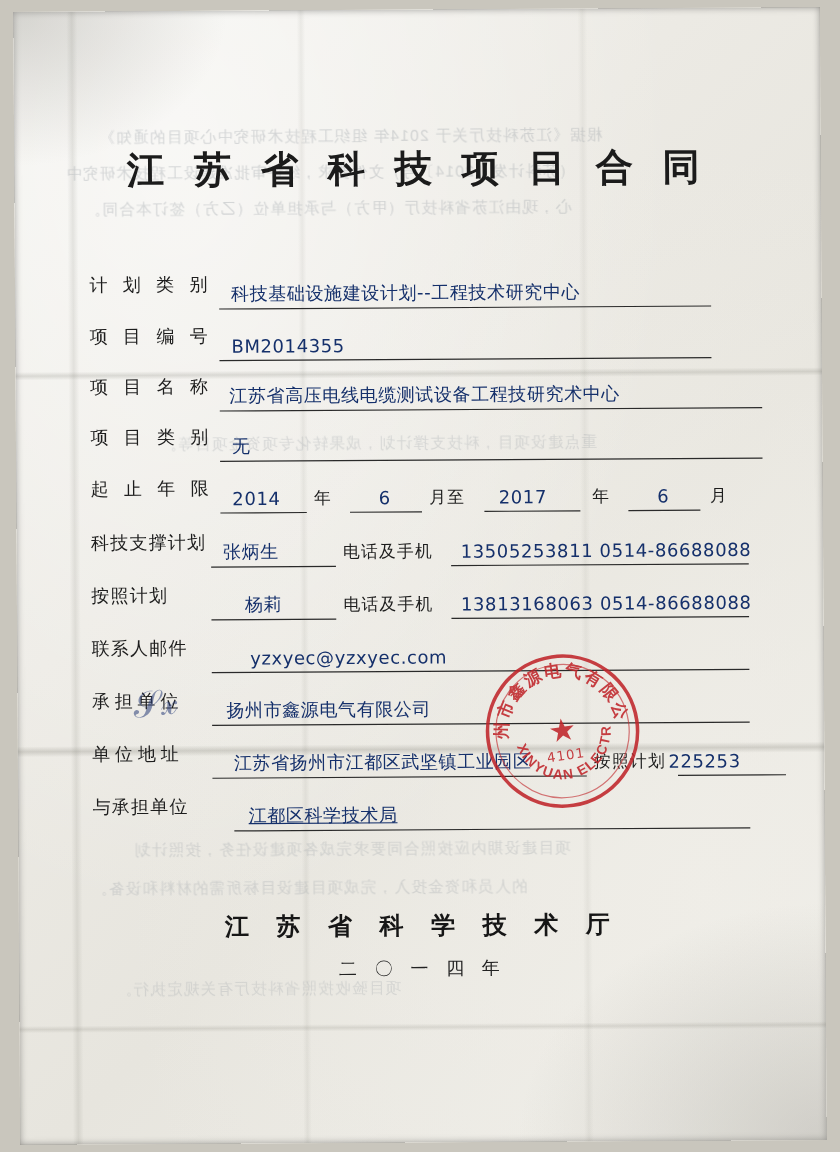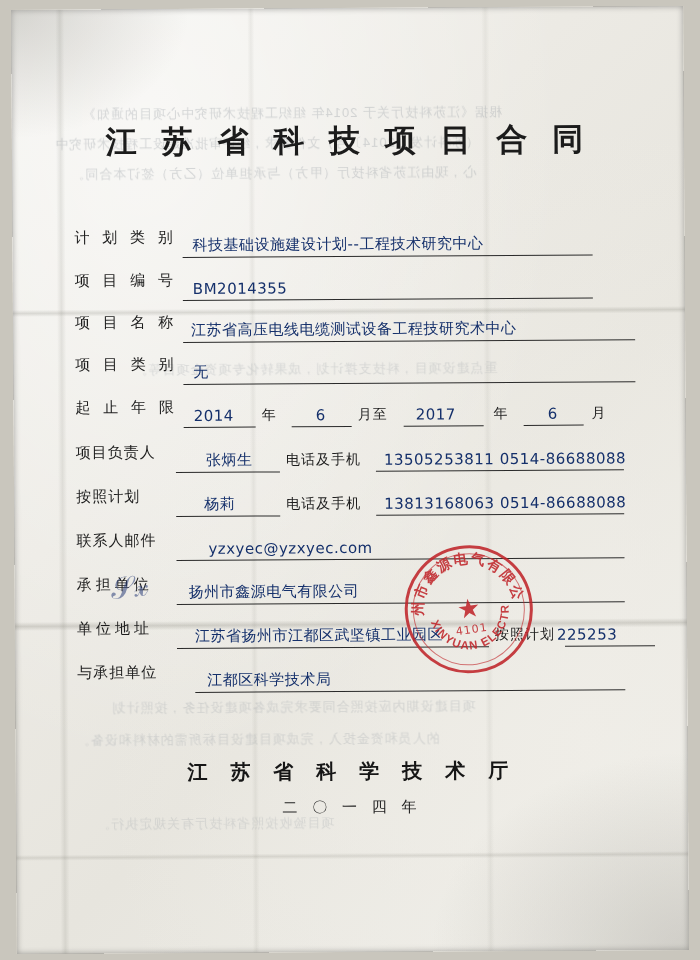--- a/index.html
+++ b/index.html
@@ -272,23 +272,23 @@
       <span class="sublabel" style="left:282px;">月至</span>
       <span class="rule" style="left:328px; width:80px;"></span>
       <span class="value" style="left:340px;">2017</span>
       <span class="sublabel" style="left:418px;">年</span>
       <span class="rule" style="left:448px; width:60px;"></span>
       <span class="value" style="left:472px;">6</span>
       <span class="sublabel" style="left:516px;">月</span>
     </div>
 
     <div class="row" style="top:430px;">
-      <span class="label tight">项目负责人</span>
+      <span class="label tight">科技支撑计划</span>
       <span class="rule" style="left:100px; width:104px;"></span>
-      <span class="value" style="left:130px;text-align:right;">张炳生</span>
+      <span class="value" style="left:110px;text-align:right;">张炳生</span>
       <span class="sublabel" style="left:210px;">电话及手机</span>
       <span class="rule" style="left:300px; width:248px;"></span>
       <span class="value" style="left:308px;">13505253811  0514-86688088</span>
     </div>
 
     <div class="row" style="top:474px;">
       <span class="label tight">按照计划</span>
       <span class="rule" style="left:100px; width:104px;"></span>
       <span class="value" style="left:128px;">杨莉</span>
       <span class="sublabel" style="left:210px;">电话及手机</span>
@@ -313,21 +313,21 @@
       <span class="rule" style="left:100px; width:312px;"></span>
       <span class="value" style="left:118px;">江苏省扬州市江都区武坚镇工业园区</span>
       <span class="sublabel" style="left:418px;">按照计划</span>
       <span class="rule" style="left:488px; width:90px;"></span>
       <span class="value" style="left:480px;">225253</span>
     </div>
 
     <div class="row" style="top:650px;">
       <span class="label tight">与承担单位</span>
       <span class="rule" style="left:118px; width:430px;"></span>
-      <span class="value" style="left:130px;">江都区科学技术局</span>
+      <span class="value" style="left:130px;text-decoration:underline;">江都区科学技术局</span>
     </div>
 
     <div class="handwrite" style="left:96px; top:560px;">𝒮𝓍</div>
 
     <div class="seal">
       <div class="ring"></div>
       <div class="ring2"></div>
       <svg width="128" height="128" viewBox="0 0 128 128">
         <defs>
           <path id="arcTop" d="M 18,64 A 46,46 0 0 1 110,64"></path>

